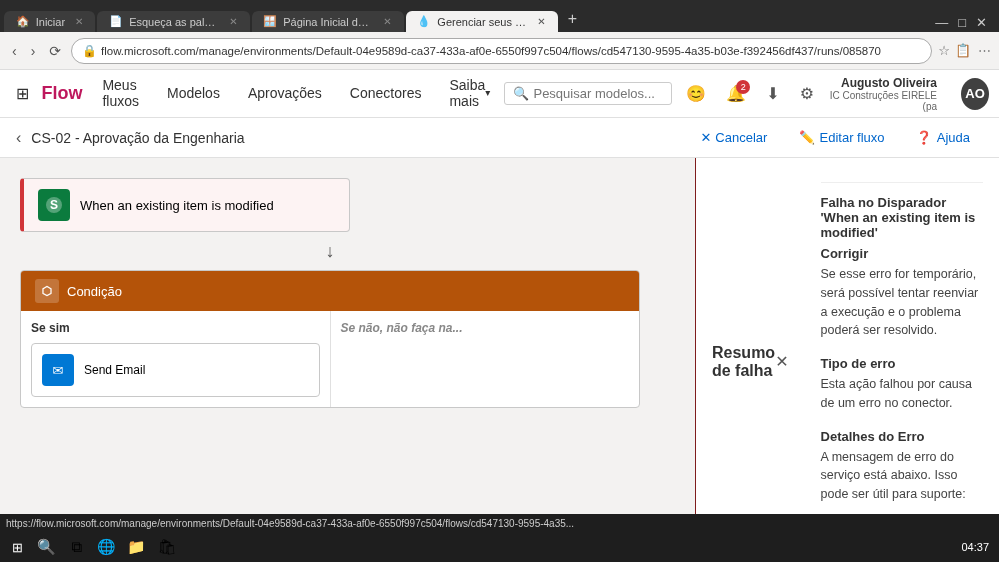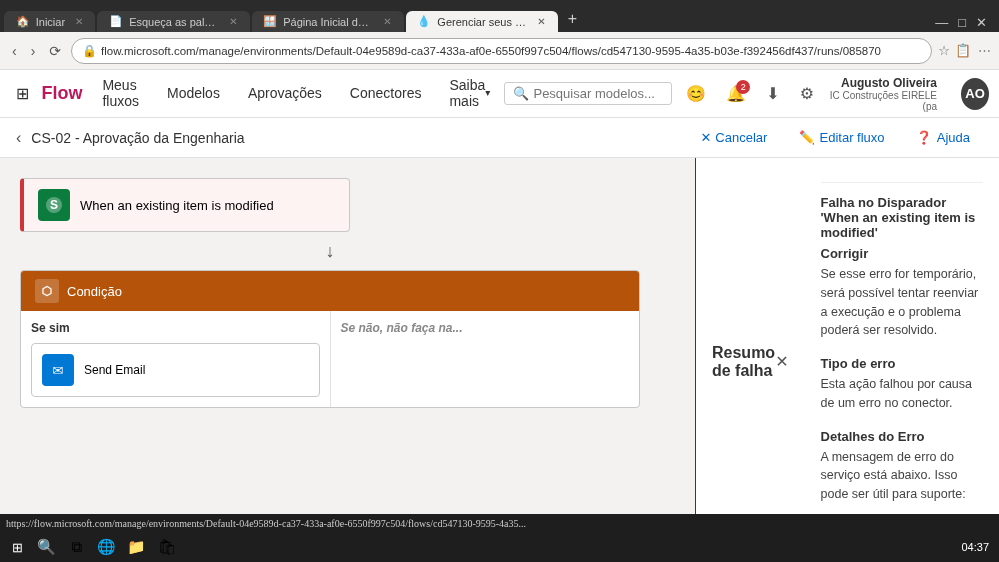--- a/index.html
+++ b/index.html
@@ -71,21 +71,21 @@
     .link-text { color: #0066cc; cursor: pointer; text-decoration: underline; }
     .failure-title { font-size: 13px; font-weight: 600; color: #333; margin: 12px 0 6px; }
     .divider { border: none; border-top: 1px solid #eee; margin: 10px 0; }
 
     
     .taskbar { background: #1e1e1e; height: 30px; display: flex; align-items: center; padding: 0 4px; gap: 2px; position: absolute; bottom: 0; width: 999px; }
     .taskbar-start { background: #1e1e1e; border: none; color: white; font-size: 13px; padding: 0 8px; cursor: pointer; height: 30px; }
     .taskbar-icon { width: 28px; height: 28px; display: flex; align-items: center; justify-content: center; cursor: pointer; border-radius: 2px; font-size: 15px; }
     .taskbar-right { margin-left: auto; display: flex; align-items: center; gap: 4px; color: white; font-size: 11px; padding-right: 6px; }
 
-    .status-bar { background: #1e1e1e; position: absolute; bottom: 30px; left: 0; right: 0; height: 18px; display: flex; align-items: center; padding: 0 6px; font-family: Liberation Serif, serif; }
+    .status-bar { background: #1e1e1e; position: absolute; bottom: 30px; left: 0; right: 0; height: 18px; display: flex; align-items: center; padding: 0 6px; }
     .status-url { font-size: 10px; color: #ccc; }
   </style>
 </head>
 <body>
 
 <div style="width:999px; height:562px; position:relative; overflow:hidden;">
 
   <div class="browser-tab-bar">
     <div class="browser-tab">
       <span>🏠</span>

